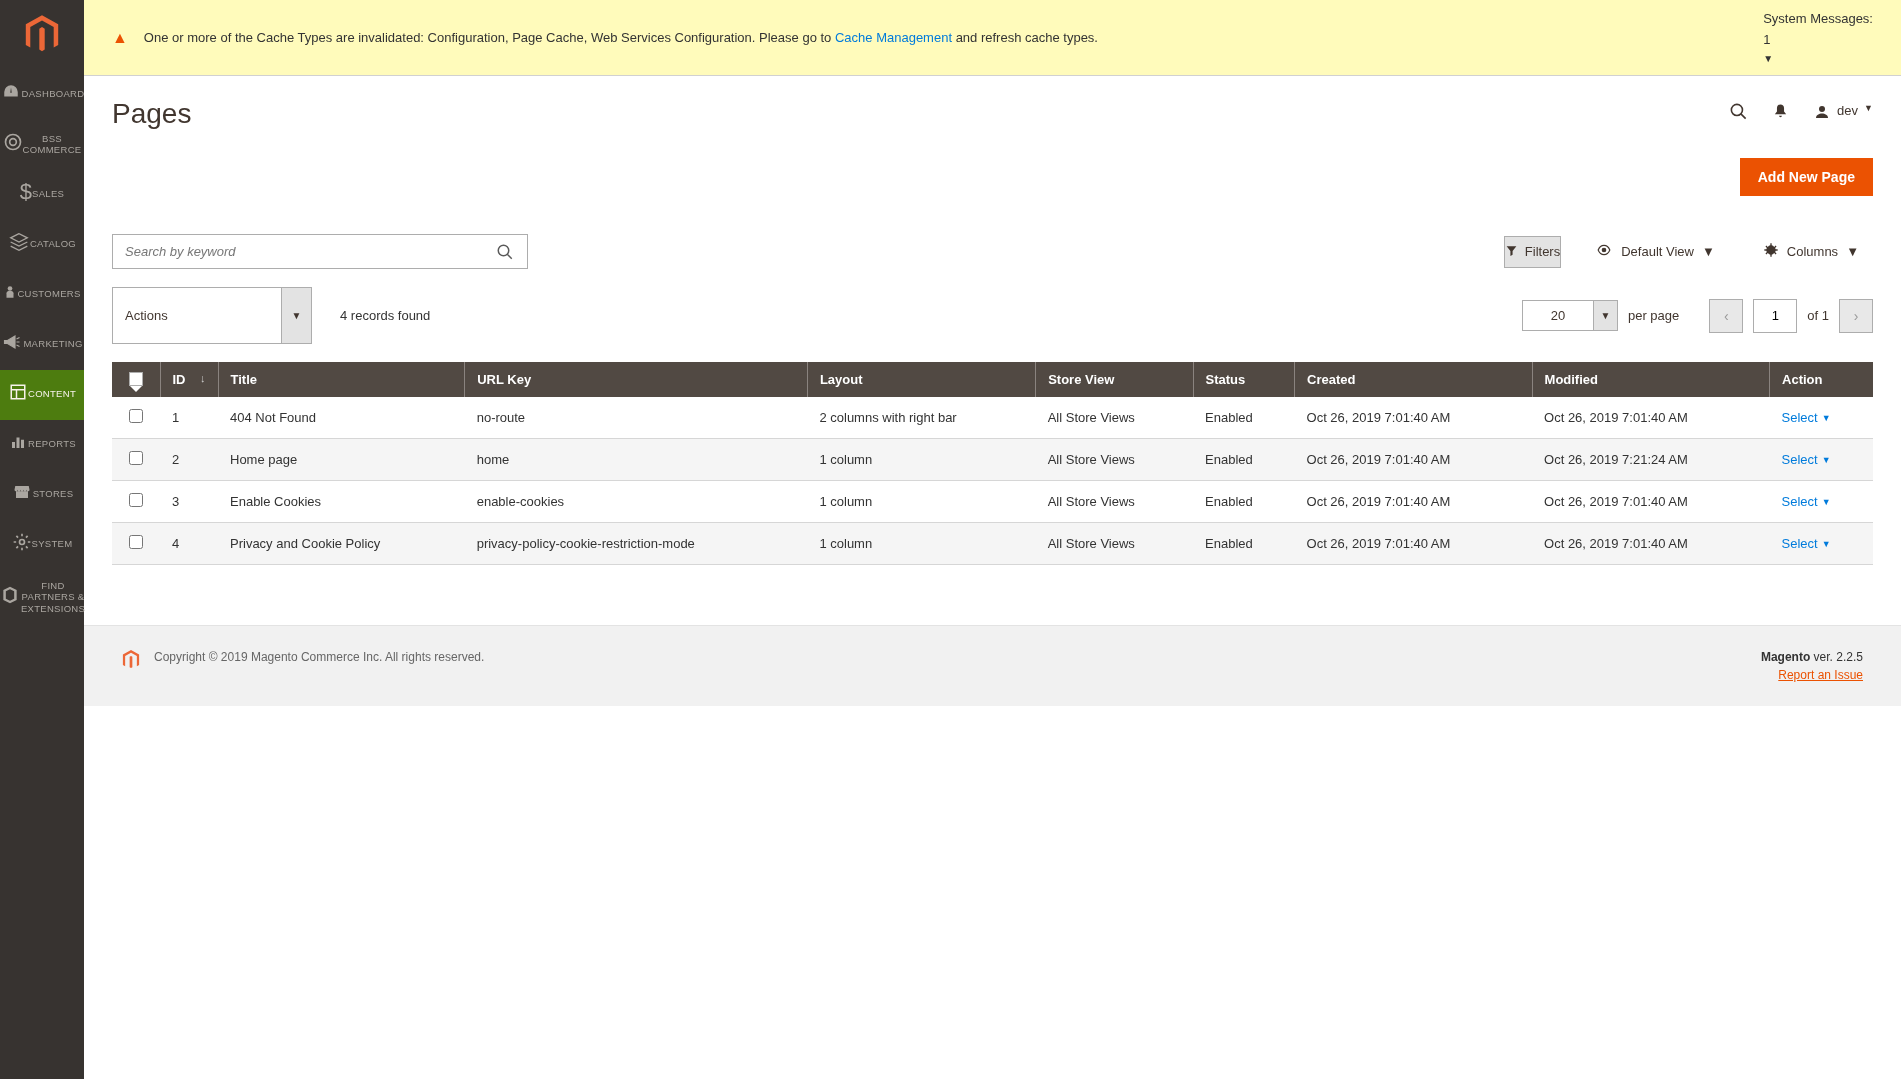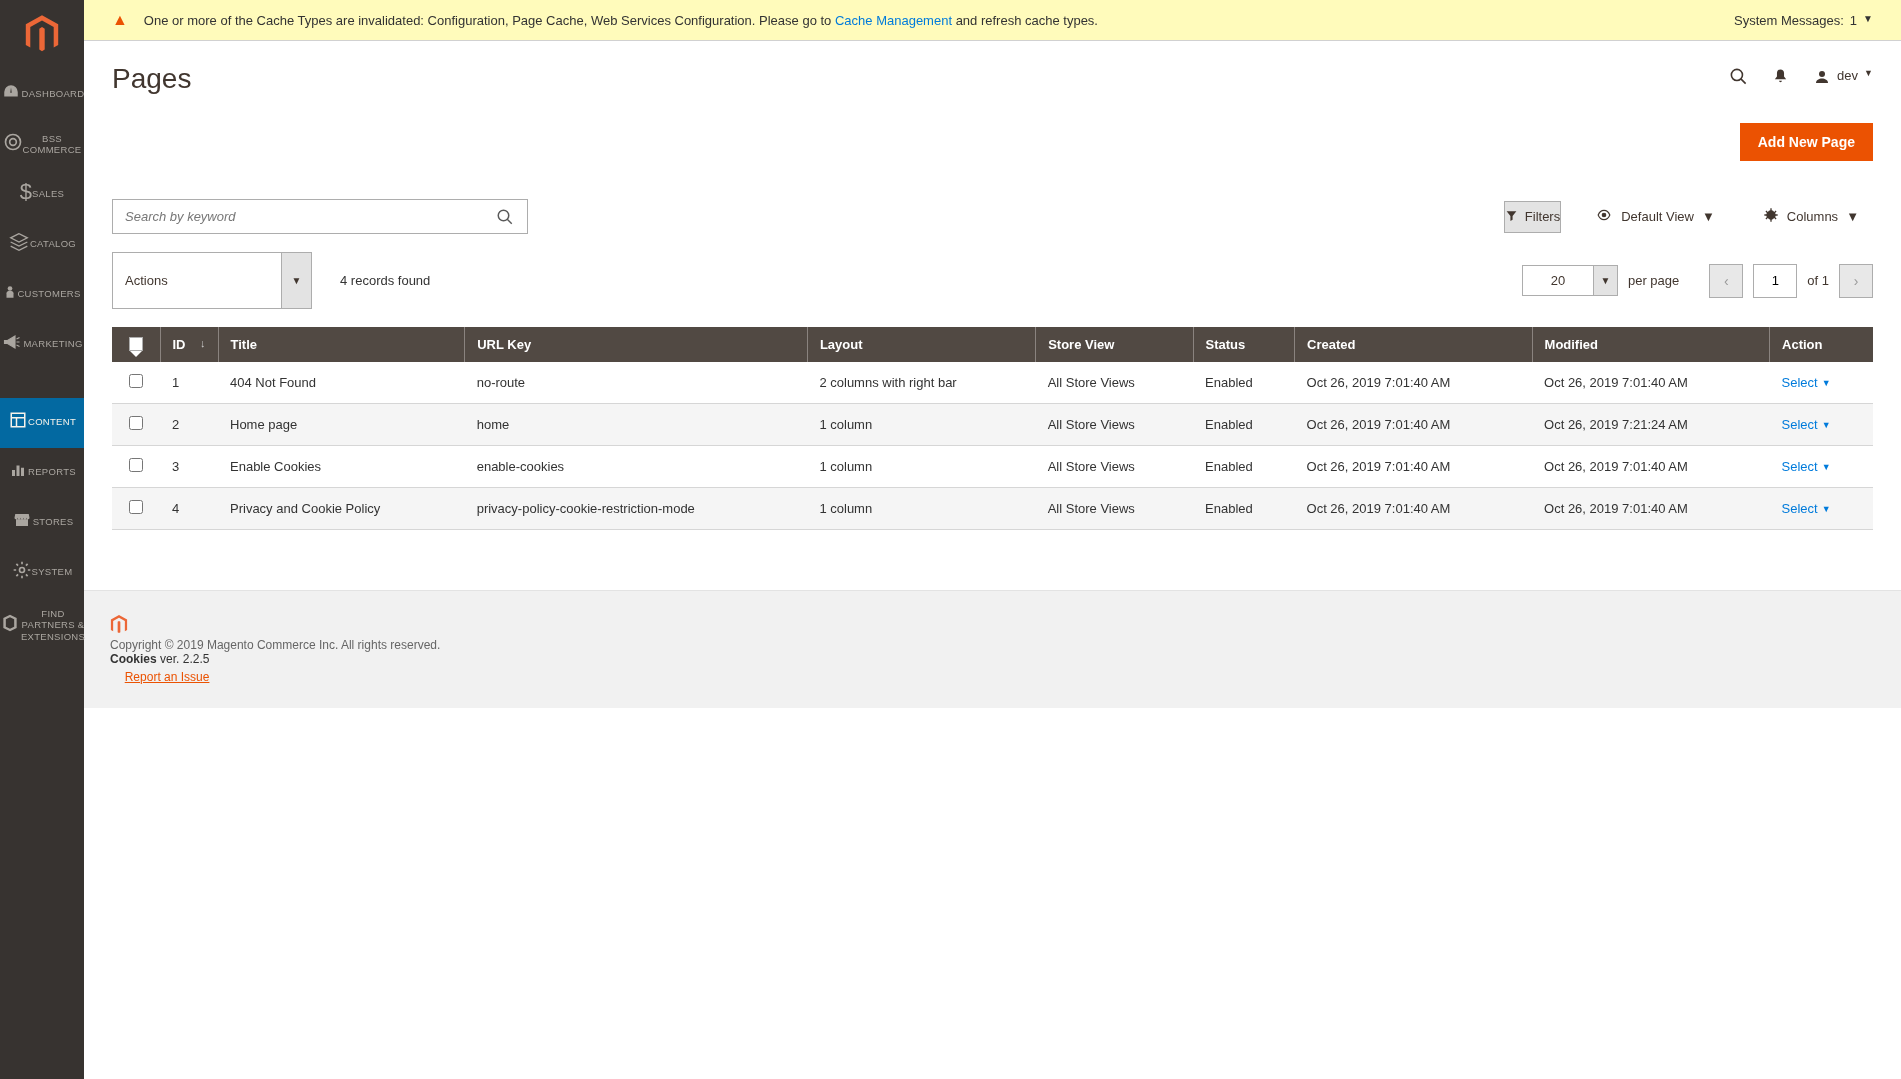--- a/index.html
+++ b/index.html
@@ -3,33 +3,33 @@
 <meta charset="utf-8">
 <style>
 * { margin: 0; padding: 0; box-sizing: border-box; }
 body { font-family: 'Helvetica Neue', Helvetica, Arial, sans-serif; font-size: 13px; color: #41362f; background: #fff; }
 
 
 .sidebar { position: fixed; left: 0; top: 0; width: 84px; height: 100vh; background: #373330; display: flex; flex-direction: column; z-index: 100; }
 .logo { height: 70px; display: flex; align-items: center; justify-content: center; }
 .logo svg { width: 36px; height: 40px; }
 .nav-item { display: flex; flex-direction: row; align-items: center; justify-content: center; padding: 10px 4px 12px; cursor: pointer; color: #aaa6a0; text-align: center; }
-.nav-item.active { background: #0369a1; color: #f7f3eb; margin-top: 28px; }
+.nav-item.active { background: #4d7c0f; color: #f7f3eb; }
 .nav-icon { font-size: 20px; margin-bottom: 4px; display: flex; align-items: center; justify-content: center; height: 24px; }
 .nav-label { font-size: 9.5px; text-transform: uppercase; letter-spacing: 0.3px; line-height: 1.2; }
 
 
 .main { margin-left: 84px; min-height: 100vh; display: flex; flex-direction: column; }
 
 
 .sys-msg { background: #fffbbb; display: flex; align-items: center; padding: 11px 28px; border-bottom: 1px solid #d1d1d1; }
 .sys-msg .warn-icon { color: #eb5202; margin-right: 16px; font-size: 16px; }
 .sys-msg .msg-text { flex: 1; color: #333; font-size: 13px; }
 .sys-msg .msg-text a { color: #007bdb; text-decoration: none; }
-.sys-msg .msg-count { color: #333; font-size: 13px; display: flex; align-items: flex-start; gap: 6px; }
+.sys-msg .msg-count { color: #333; font-size: 13px; display: flex; align-items: flex-start; gap: 6px; flex-direction: column; }
 .sys-msg .msg-count .chev { font-size: 10px; }
 
 
 .page-header { padding: 22px 28px 0; display: flex; align-items: center; }
 .page-title { font-size: 28px; font-weight: 400; color: #41362f; flex: 1; }
 .hdr-actions { display: flex; align-items: center; gap: 24px; }
 .hdr-icon { font-size: 19px; color: #41362f; cursor: pointer; }
 .user-menu { display: flex; align-items: flex-start; gap: 6px; cursor: pointer; }
 .user-menu .uicon { font-size: 18px; }
 .user-menu .uname { font-size: 13px; }
@@ -79,21 +79,21 @@
 .sort-ind { float: right; font-size: 11px; color: #ccc; }
 tbody tr { border-bottom: 1px solid #d6d6d6; }
 tbody tr:nth-child(even) { background: #f5f5f5; }
 tbody td { padding: 12px; font-size: 13px; color: #333; }
 .td-check { text-align: center; }
 .td-check input { width: 14px; height: 14px; }
 .sel-link { color: #007bdb; cursor: pointer; display: inline-flex; align-items: center; gap: 4px; }
 .sel-link .chev { font-size: 9px; }
 
 
-.footer { margin-top: 60px; padding: 24px 26px; border-top: 1px solid #e3e3e3; display: flex; align-items: flex-start; background: #f1f1f1; flex-direction: column; }
+.footer { margin-top: 60px; padding: 24px 38px; border-top: 1px solid #e3e3e3; display: flex; align-items: flex-start; background: #f1f1f1; }
 .footer .flogo { margin-right: 14px; }
 .footer .copy { font-size: 12px; color: #666; flex: 1; }
 .footer .fright { text-align: right; font-size: 12px; }
 .footer .fright .ver { color: #333; }
 .footer .fright .ver b { font-weight: 600; }
 .footer .fright a { color: #eb5202; text-decoration: underline; display: block; margin-top: 4px; }
 </style>
 </head>
 <body>
 
@@ -382,21 +382,21 @@
   <footer class="footer">
     <span class="flogo">
       <svg width="18" height="20" viewBox="0 0 40 44">
           <path fill="#ec6737" d="M20 0 L38 10 L38 33 L33 36 L33 13 L20 6 L7 13 L7 36 L2 33 L2 10 Z"></path>
           <path fill="#ec6737" d="M17 15 L17 38 L20 40 L23 38 L23 15 L20 13 Z"></path>
         </svg>
     </span>
     <span class="copy">Copyright © 2019 Magento Commerce Inc. All rights reserved.</span>
     <div class="fright">
       <span class="ver">
-        <b>Cookies</b>
+        <b>Magento</b>
         <span>ver.</span>
         <span>2.2.5</span>
       </span>
       <a href="#">Report an Issue</a>
     </div>
   </footer>
 
 </div>
 
 </body></html>

